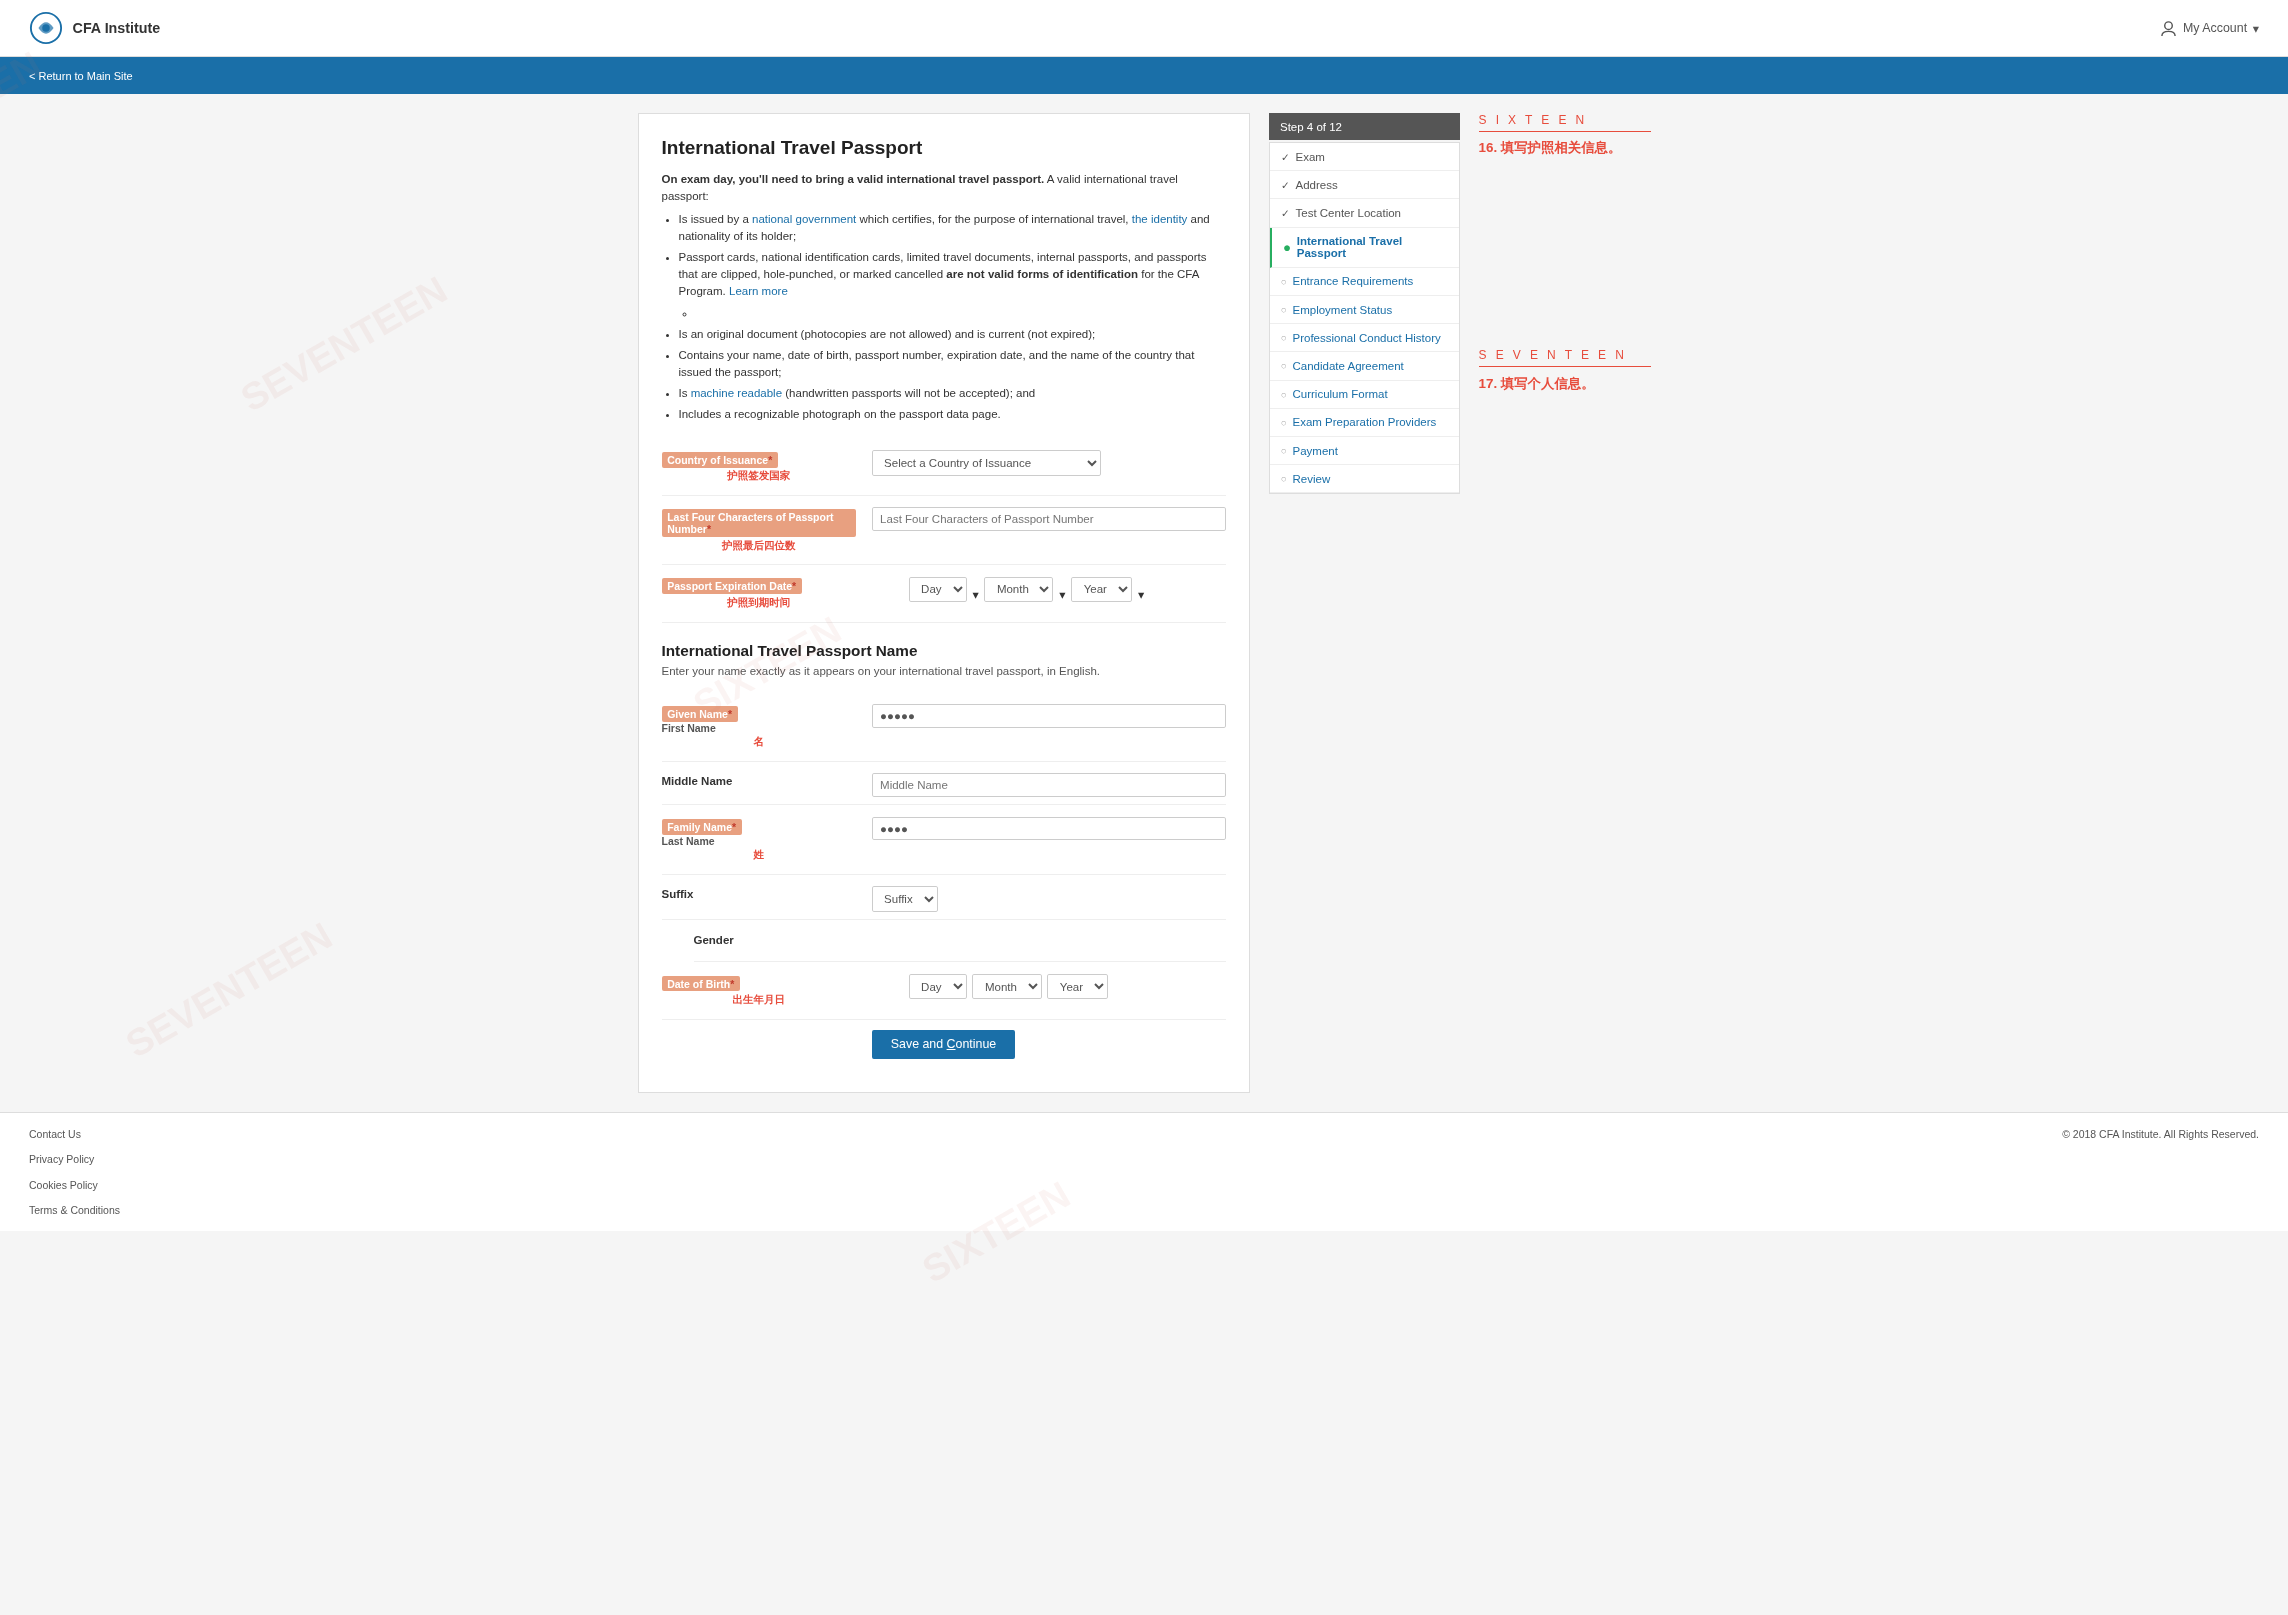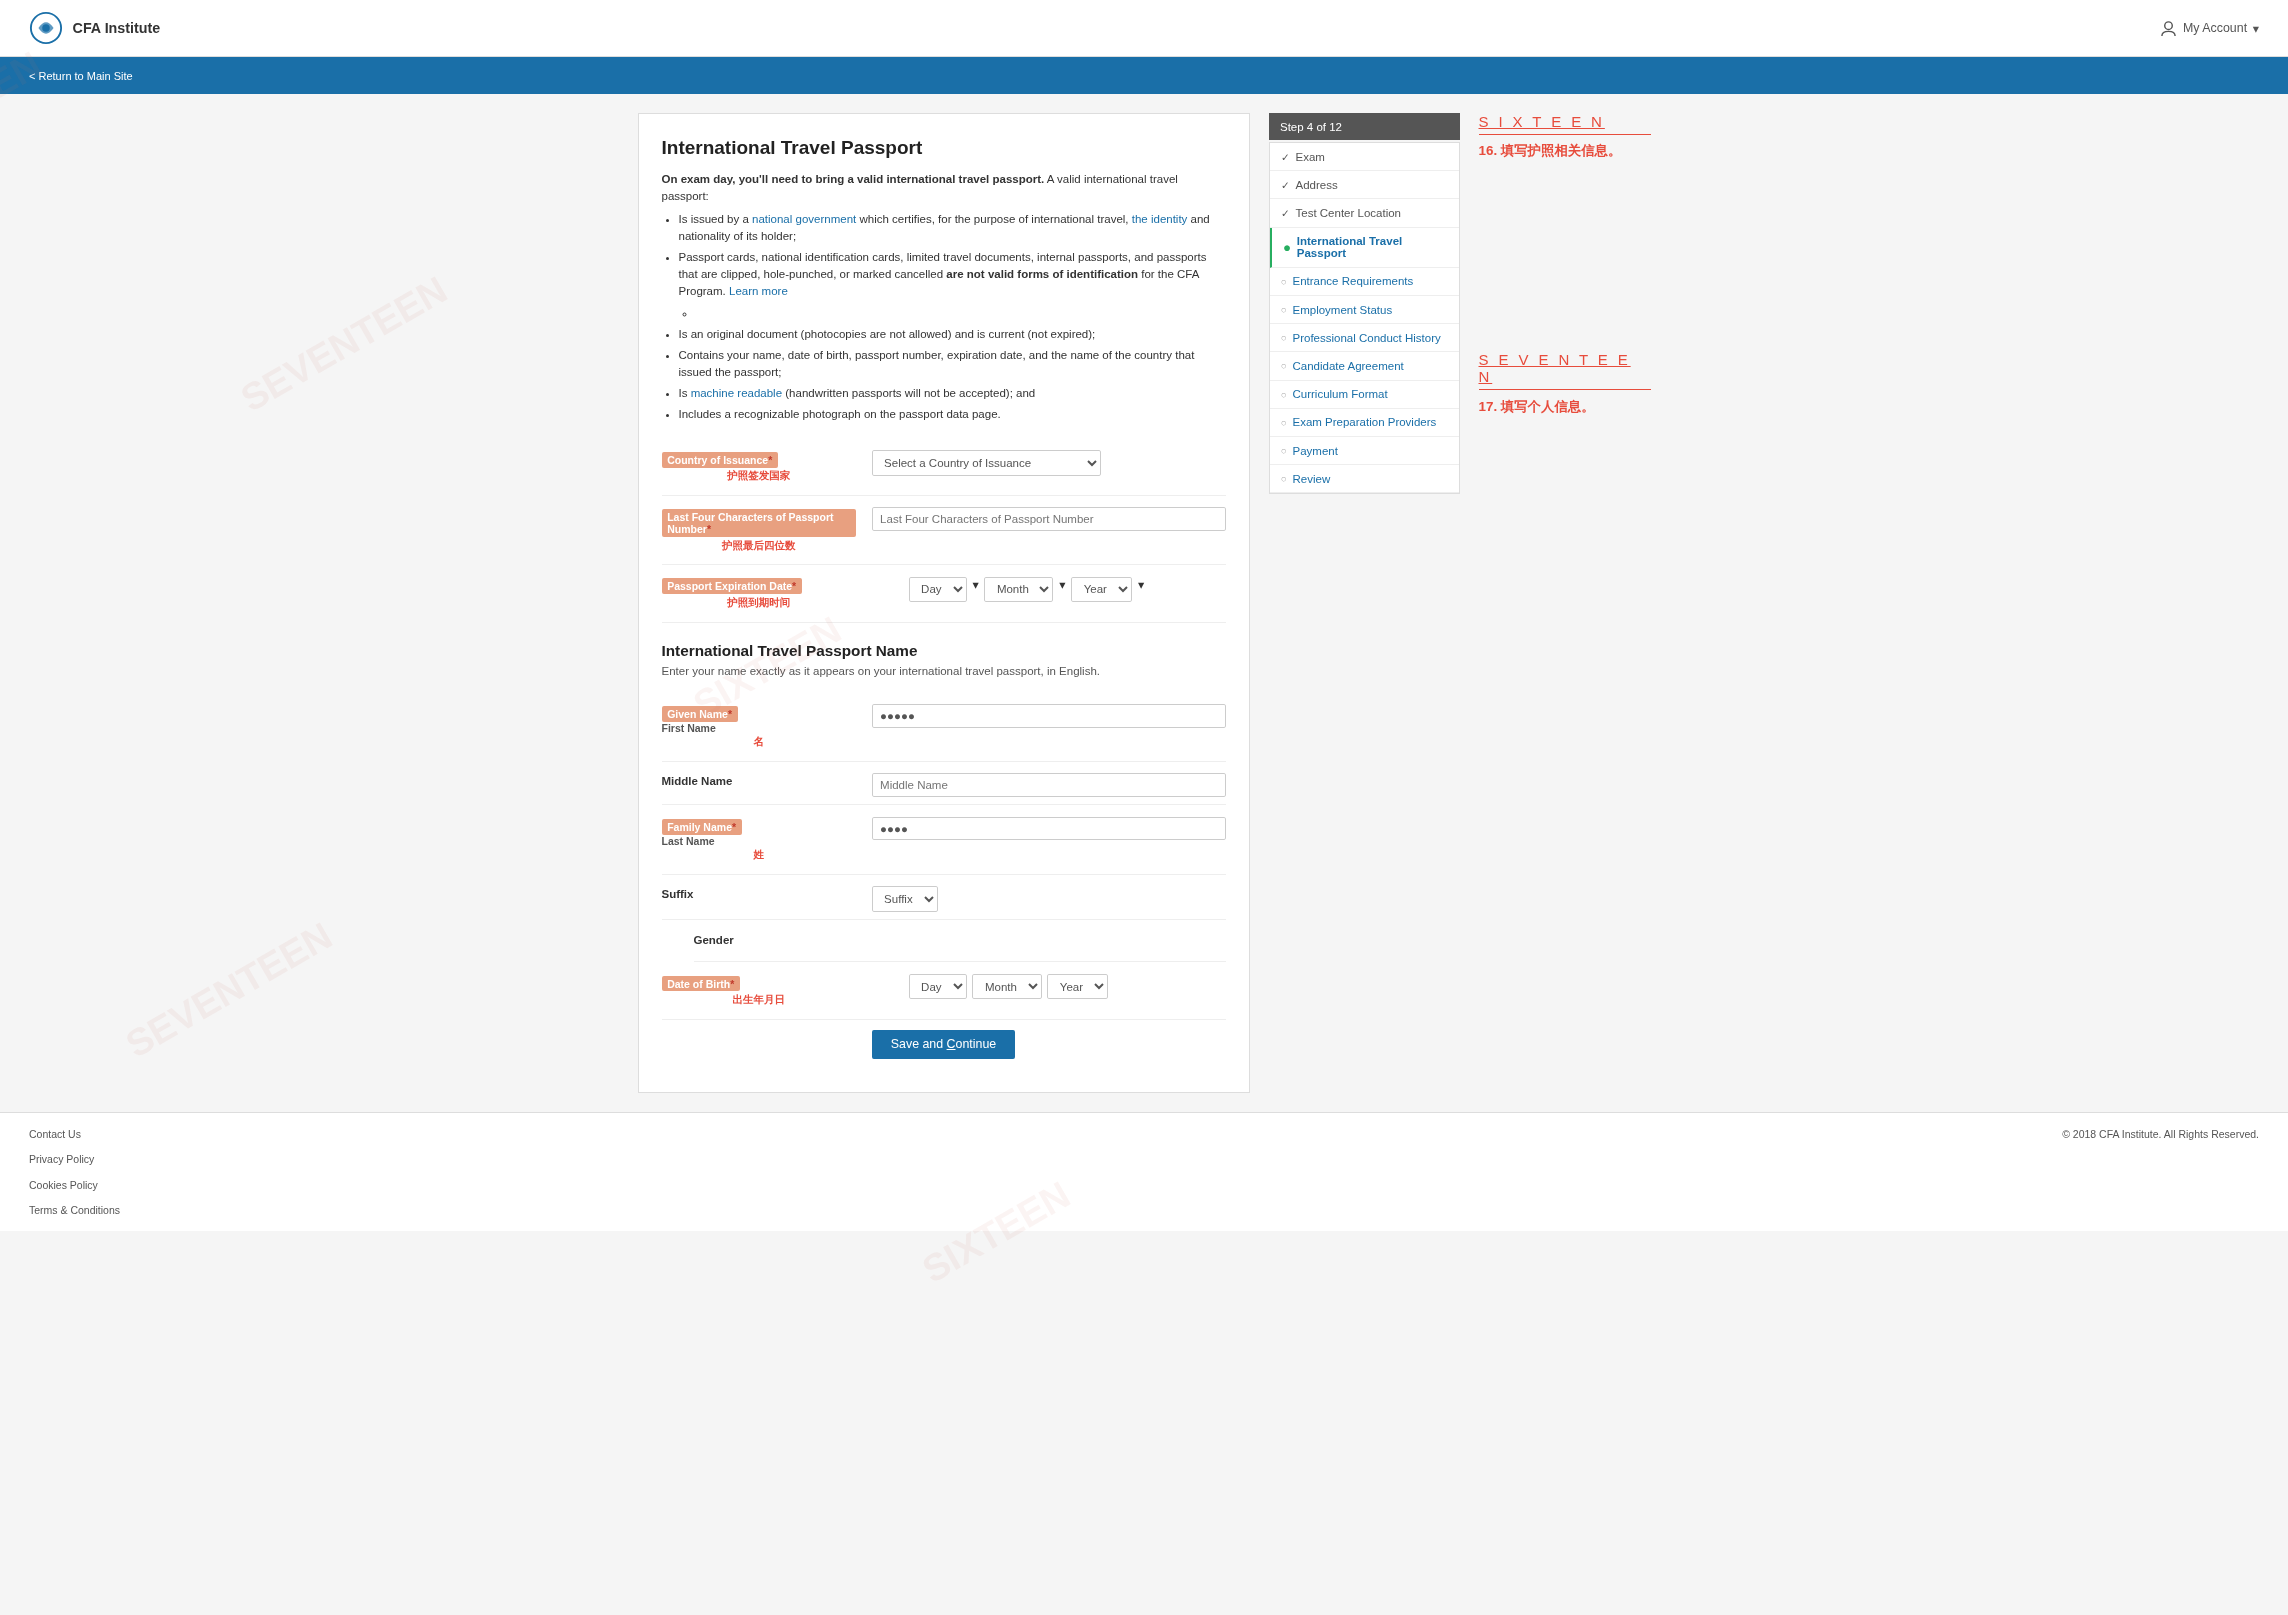--- a/index.html
+++ b/index.html
@@ -150,21 +150,21 @@
       padding: 4.8px 7.6px;
       border: 1px solid #ccc;
       border-radius: 1.9px;
       font-size: 11.5px;
       color: #555;
     }
 
     .date-selects {
       display: flex;
       gap: 5.7px;
-      align-items: flex-start;
+      align-items: flex-end;
       padding-left: 37px;
     }
     .date-selects select {
       padding: 4.8px 7.6px;
       border: 1px solid #ccc;
       border-radius: 1.9px;
       font-size: 11.5px;
       color: #555;
       background: #fff;
     }
@@ -281,24 +281,23 @@
     
     .right-panel {
       width: 172px;
       min-width: 172px;
     }
     .annotation-block {
       margin-bottom: 29px;
     }
     .ann-sixteen {
       color: #e74c3c;
-      font-size: 15px;
+      font-size: 12px;
       letter-spacing: 2.9px;
       margin-bottom: 3.8px;
-      text-decoration: underline;
     }
     .ann-line {
       border-top: 1.9px solid #e74c3c;
       margin-bottom: 7.6px;
     }
     .ann-text {
       color: #e74c3c;
       font-size: 13.4px;
       font-weight: bold;
     }

